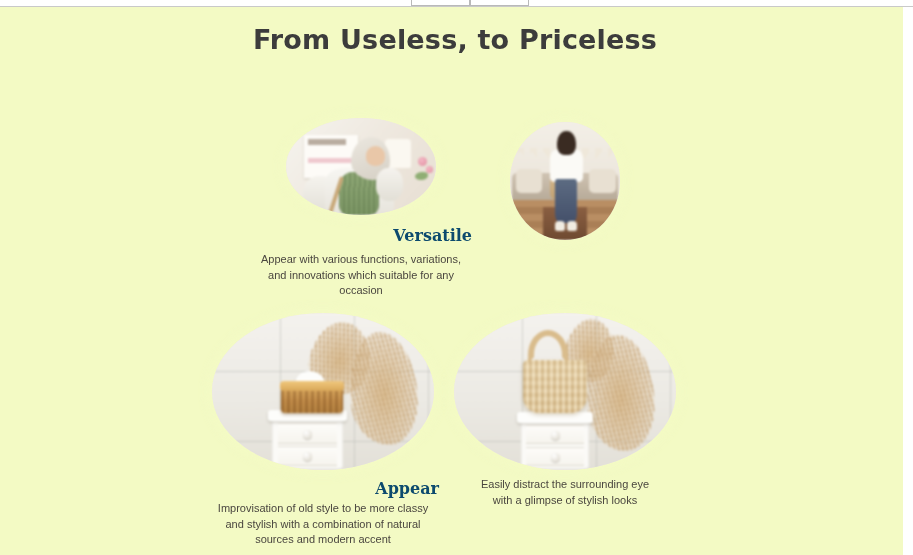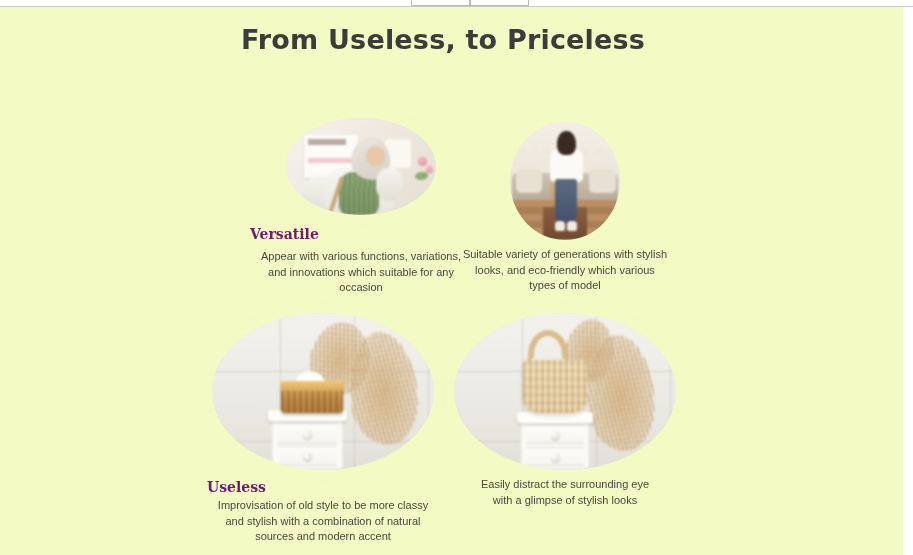--- a/index.html
+++ b/index.html
@@ -30,40 +30,40 @@
     width:903px; height:548px;
     background:#f3fac4;
   }
   .page-right-gutter{
     position:absolute; left:903px; top:7px;
     width:10px; height:548px; background:#ffffff;
   }
 
   
   .hero-title {
-    position:absolute; left:0; top:17px; width:886px;
+    position:absolute; left:12px; top:17px; width:886px;
     text-align:center;
     font-family:"DejaVu Sans", sans-serif;
     font-size:27px; font-weight:bold; letter-spacing:.2px;
     color:#3c3c3c;
   }
   .hero-sub {
     position:absolute; left:0; top:60px; width:886px;
     text-align:center;
     font-family:"DejaVu Sans", sans-serif;
     font-size:15.5px; font-weight:400; line-height:1.22;
     color:#4e4e4e;
   }
 
   
   .card { position:absolute; }
   .card-title {
     font-family:"DejaVu Serif", serif;
-    font-weight:bold; font-size:14px;
-    color:#701a75; text-align:left;
+    font-weight:bold; font-size:16px;
+    color:#0c4a6e; text-align:right;
     white-space:nowrap;
   }
   .card-desc {
     font-family:Liberation Sans, sans-serif;
     font-size:11px; line-height:1.42;
     color:#4a463f; text-align:center;
   }
 
   
   .photo {
@@ -275,21 +275,20 @@
         <div class="floor-wood" style="left:0; top:66%; width:100%; height:34%;"></div>
         <div class="floor-runner" style="left:30%; top:72%; width:40%; height:28%;"></div>
         <div class="sack" style="left:36%; top:40%; width:17%; height:26%;"></div>
         <div class="top-white" style="left:36%; top:23%; width:30%; height:28%;"></div>
         <div class="hair" style="left:43%; top:8%; width:17%; height:20%;"></div>
         <div class="pants" style="left:41%; top:48%; width:20%; height:38%;"></div>
         <div class="shoe" style="left:41%; top:84%; width:9%; height:8%;"></div>
         <div class="shoe" style="left:52%; top:84%; width:9%; height:8%;"></div>
       </div>
     </div>
-    <div class="card-desc" style="margin-top:7px; padding:0 8px;">Suitable variety of generations with stylish looks, and eco-friendly which various types of model</div>
   </div>
 
   <div class="card" style="left:207px; top:306px; width:232px;">
     <div class="photo" style="width:222px; height:157px; margin:0 auto;">
       <div class="scene soft-blur">
         <div class="wall"></div>
         <div class="panel-grid"></div>
         <div class="pampas feather" style="left:44%; top:6%; width:27%; height:46%; transform:rotate(12deg);"></div>
         <div class="pampas feather" style="left:62%; top:12%; width:30%; height:72%; transform:rotate(-4deg);"></div>
         <div class="nightstand" style="left:27%; top:62%; width:32%; height:38%;">
@@ -300,21 +299,21 @@
           <div class="drawer" style="top:60%;">
               <span class="knob"></span>
             </div>
         </div>
         <div class="tissue" style="left:38%; top:37%; width:13%; height:16%;"></div>
         <div class="basket" style="left:31%; top:47%; width:28%; height:17%;">
           <div class="rim"></div>
         </div>
       </div>
     </div>
-    <div class="card-title" style="margin-top:9px;">Useless</div>
+    <div class="card-title" style="margin-top:9px;">Appear</div>
     <div class="card-desc" style="margin-top:3px; padding:0 4px;">Improvisation of old style to be more classy and stylish with a combination of natural sources and modern accent</div>
   </div>
 
   <div class="card" style="left:449px; top:306px; width:232px;">
     <div class="photo" style="width:222px; height:157px; margin:0 auto;">
       <div class="scene soft-blur">
         <div class="wall"></div>
         <div class="panel-grid"></div>
         <div class="pampas feather" style="left:50%; top:4%; width:22%; height:40%; transform:rotate(10deg);"></div>
         <div class="pampas feather" style="left:60%; top:14%; width:30%; height:74%; transform:rotate(-3deg);"></div>

